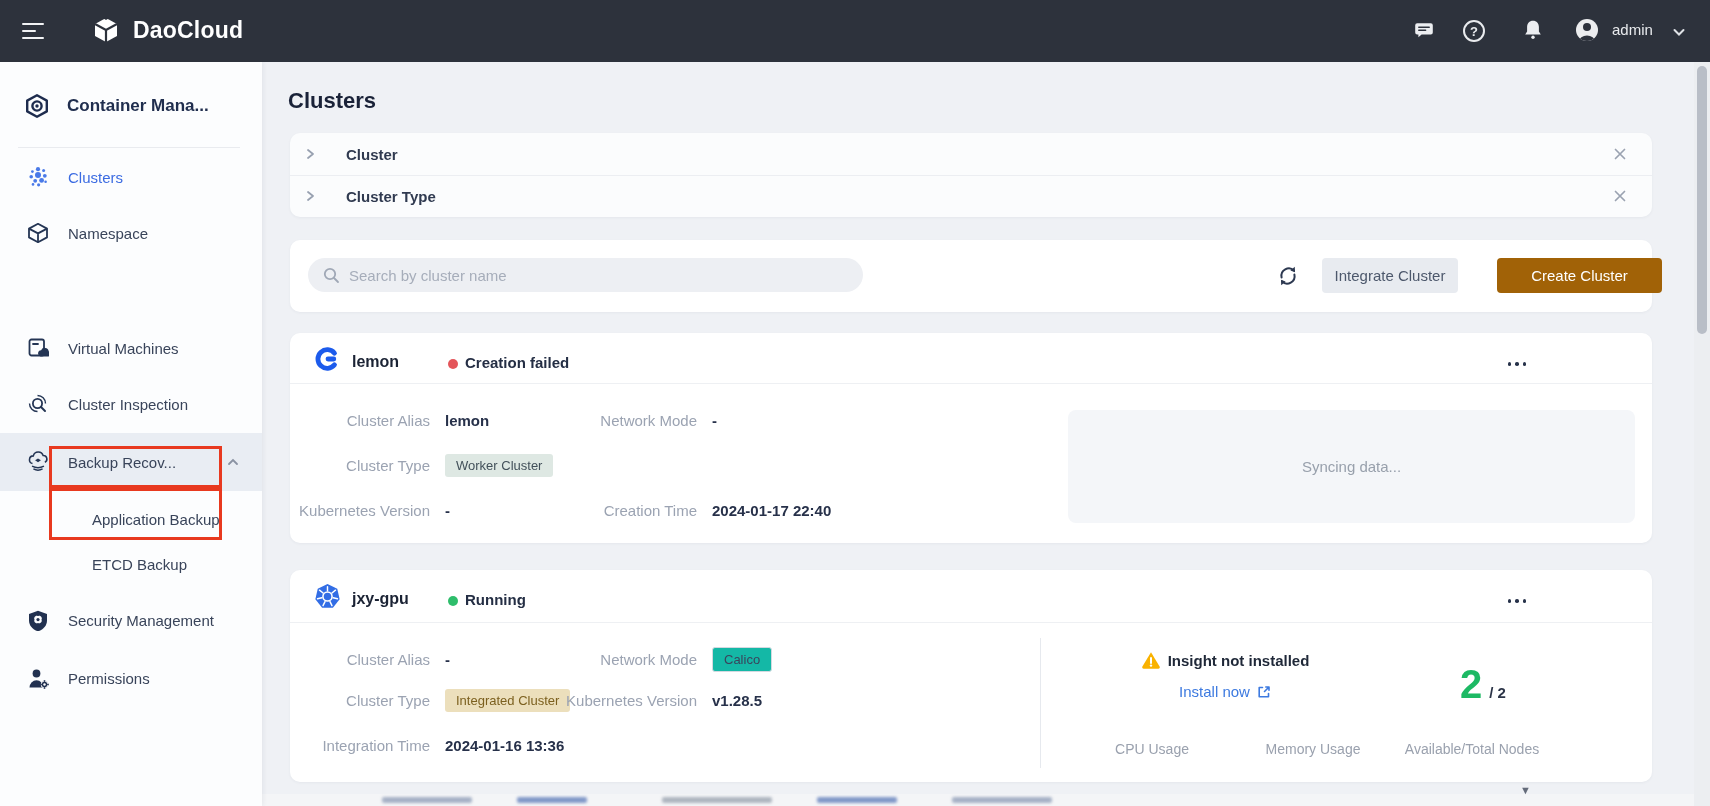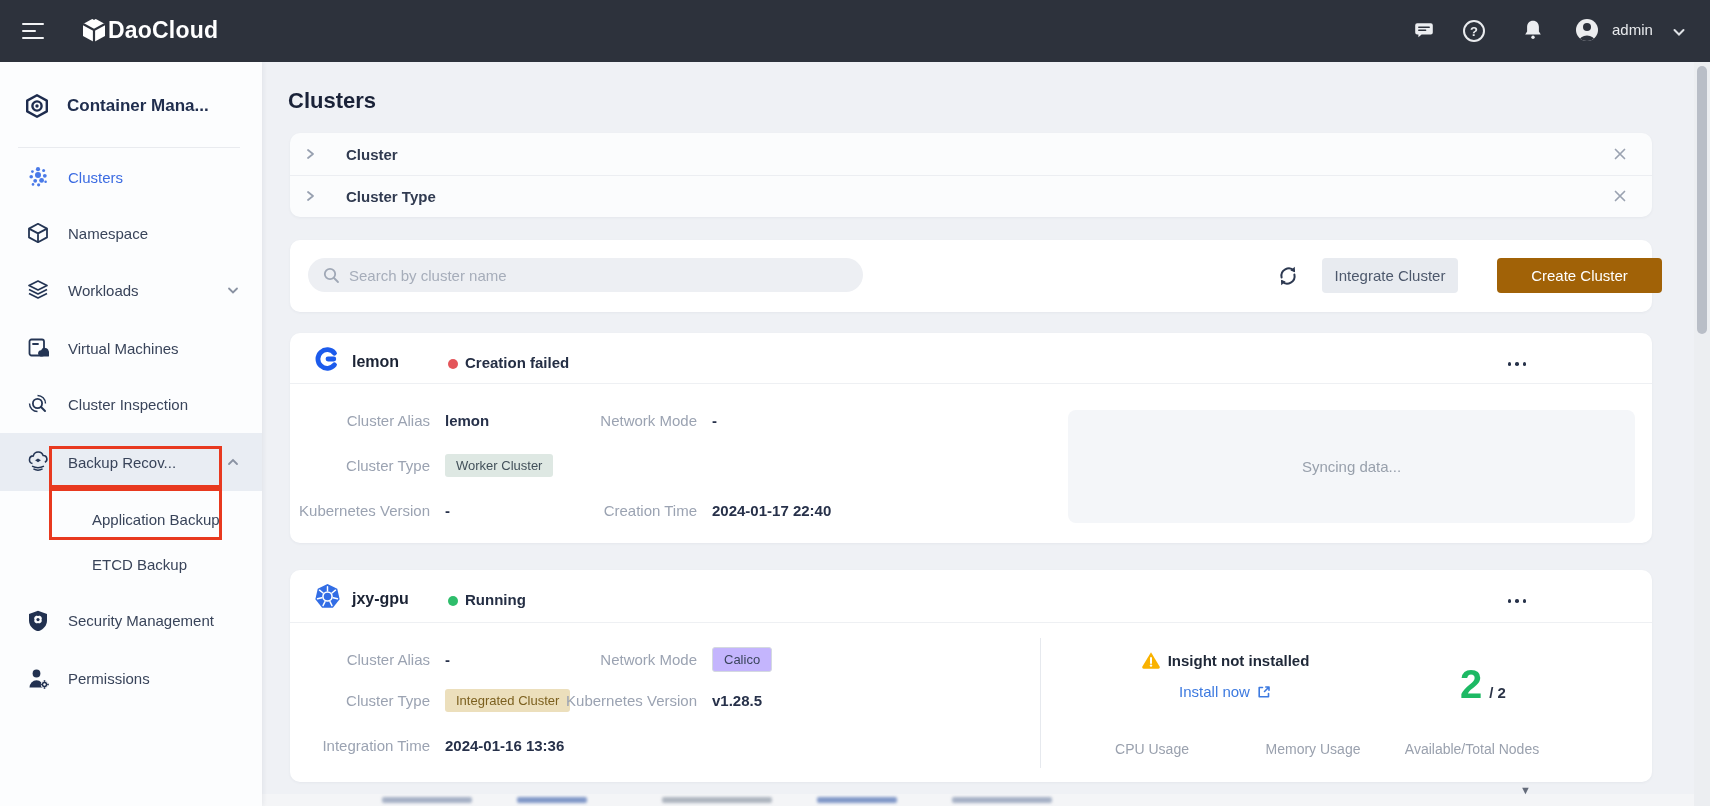--- a/index.html
+++ b/index.html
@@ -8,21 +8,21 @@
     font-family: "Liberation Sans", sans-serif;
     background:#eff1f5;
     position:relative;
     color:#27314a;
   }
   
   .topbar { position:absolute; left:0; top:0; width:1710px; height:62px; background:#2d323c; z-index:10; }
   .hamburger { position:absolute; left:22px; top:21px; width:24px; height:20px; display:flex; flex-direction:column; justify-content:center; gap:4.5px; cursor:pointer; }
   .hamburger i { display:block; height:2.6px; border-radius:2px; background:#f2f3f5; }
   .hamburger i:nth-child(1){ width:22px; } .hamburger i:nth-child(2){ width:14px; } .hamburger i:nth-child(3){ width:22px; }
-  .brand { position:absolute; left:80px; top:16px; display:flex; align-items:center; gap:0; }
+  .brand { position:absolute; left:92px; top:16px; display:flex; align-items:center; gap:13px; }
   .brand-text { color:#fff; font-size:23px; font-weight:700; letter-spacing:.2px; }
   .tb-icon { position:absolute; top:19px; width:24px; height:24px; cursor:pointer; }
   .help-badge { position:absolute; width:22px; height:22px; border:2px solid #e9ebee; border-radius:50%; color:#e9ebee; font-size:13px; font-weight:700; display:flex; align-items:center; justify-content:center; cursor:pointer; }
   .tb-user { position:absolute; left:1612px; top:21px; color:#e8eaed; font-size:15px;text-align:right; }
   
   .sidebar { position:absolute; left:0; top:62px; width:262px; height:744px; background:#fcfdfe; box-shadow:1px 0 5px rgba(30,42,70,.07); z-index:5; }
   .module-head { position:absolute; left:24px; top:31px; display:flex; align-items:center; gap:17px; }
   .module-title { font-size:17px; font-weight:700; color:#202e4e; white-space:nowrap; }
   .side-divider { position:absolute; left:18px; top:85px; width:222px; height:1px; background:#e9ebef; }
   .side-item { position:absolute; left:0; width:262px; height:40px; display:flex; align-items:center; padding-left:27px; cursor:pointer; }
@@ -66,21 +66,21 @@
   .frow { position:absolute; display:flex; align-items:center; height:34px; }
   .frow.c1 { left:0; }
   .frow.c2 { left:200px; }
   .flabel { font-size:15px; color:#9ba3b2; text-align:right; flex:none; }
   .c1 .flabel { width:140px; }
   .c2 .flabel { width:207px; }
   .fvalue { margin-left:15px; font-size:15px; font-weight:600; color:#27314a; white-space:nowrap; }
   .badge { margin-left:15px; font-size:13px; font-weight:500; padding:4px 11px; border-radius:3px; white-space:nowrap; }
   .badge-worker { background:#dee8e3; color:#42505a; }
   .badge-integrated { background:#ecdfbc; color:#7c601f; }
-  .badge-calico { background:#c4b5fd; border:1px solid #d4d9e0; color:#3a445c; }
+  .badge-calico { background:#14b8a6; border:1px solid #d4d9e0; color:#3a445c; }
   .sync-panel { position:absolute; left:778px; top:77px; width:567px; height:113px; background:#f4f6f9; border-radius:8px; display:flex; align-items:center; justify-content:center; }
   .sync-text { font-size:15px; color:#98a0ac; }
   .vdiv { position:absolute; left:750px; top:68px; width:1px; height:130px; background:#e6e9ee; }
   .insight { position:absolute; left:770px; top:80px; width:330px; text-align:center; }
   .insight-line1 { display:inline-flex; align-items:center; gap:7px; }
   .insight-warn { font-size:15px; font-weight:600; color:#1f2838; }
   .insight-line2 { margin-top:9px; display:flex; justify-content:center; }
   .install-link { display:inline-flex; align-items:center; gap:6px; font-size:15px; color:#3d7ae0; cursor:pointer; }
   .nodes { position:absolute; left:1118px; top:94px; width:150px; display:flex; justify-content:center; align-items:baseline; }
   .nodes-big { font-size:40px; font-weight:700; color:#1db964; line-height:1; }
@@ -180,35 +180,20 @@
   <div class="side-item" style="top:151px;">
     <span class="s-ic">
       <svg width="22" height="22" viewBox="0 0 22 22">
         <polygon points="11,1.8 20,6.6 20,15.4 11,20.2 2,15.4 2,6.6" fill="none" stroke="#243554" stroke-width="1.8" stroke-linejoin="round"></polygon>
         <path d="M2,6.6 L11,11.4 L20,6.6 M11,11.4 V20.2" fill="none" stroke="#243554" stroke-width="1.8"></path>
       </svg>
     </span>
     <span class="s-label">Namespace</span>
   </div>
 
-  <div class="side-item" style="top:208px;">
-    <span class="s-ic">
-      <svg width="22" height="22" viewBox="0 0 22 22" fill="none" stroke="#243554" stroke-width="1.7" stroke-linejoin="round">
-        <path d="M11,2 L20,6.5 L11,11 L2,6.5 Z"></path>
-        <path d="M20,10.5 L11,15 L2,10.5"></path>
-        <path d="M20,14.5 L11,19 L2,14.5"></path>
-      </svg>
-    </span>
-    <span class="s-label">Workloads</span>
-    <span class="side-chevron">
-      <svg width="14" height="14" viewBox="0 0 14 14">
-          <polyline points="3,5.5 7,9.5 11,5.5" stroke="#8a92a2" stroke-width="1.8" fill="none" stroke-linecap="round"></polyline>
-        </svg>
-    </span>
-  </div>
 
   <div class="side-item" style="top:266px;">
     <span class="s-ic">
       <svg width="22" height="22" viewBox="0 0 22 22">
         <rect x="2.5" y="2.5" width="14.5" height="16" rx="2" fill="none" stroke="#243554" stroke-width="1.8"></rect>
         <path d="M6,7 H11" stroke="#243554" stroke-width="1.8" stroke-linecap="round"></path>
         <path d="M13.5,19.5 a3.2,3.2 0 0 1 0.6,-6.3 a4,4 0 0 1 7.6,1.1 a2.7,2.7 0 0 1 -0.9,5.2 Z" fill="#243554"></path>
       </svg>
     </span>
     <span class="s-label">Virtual Machines</span>

